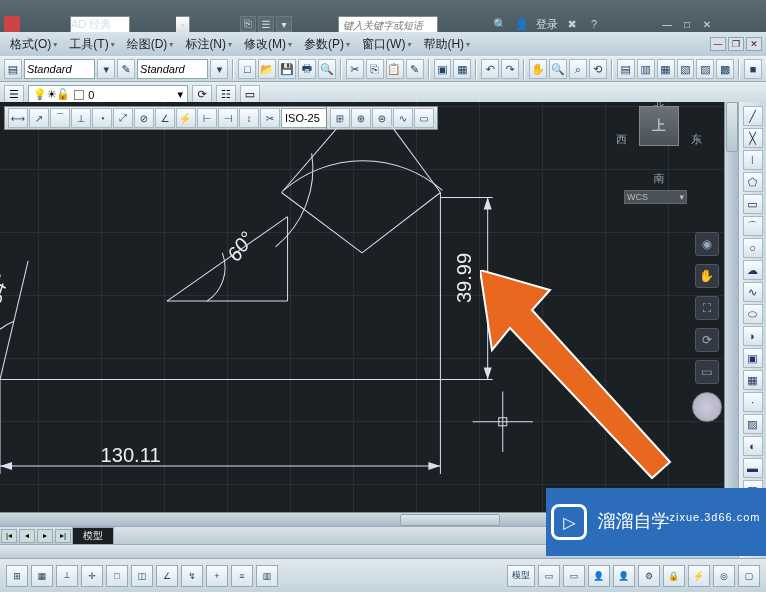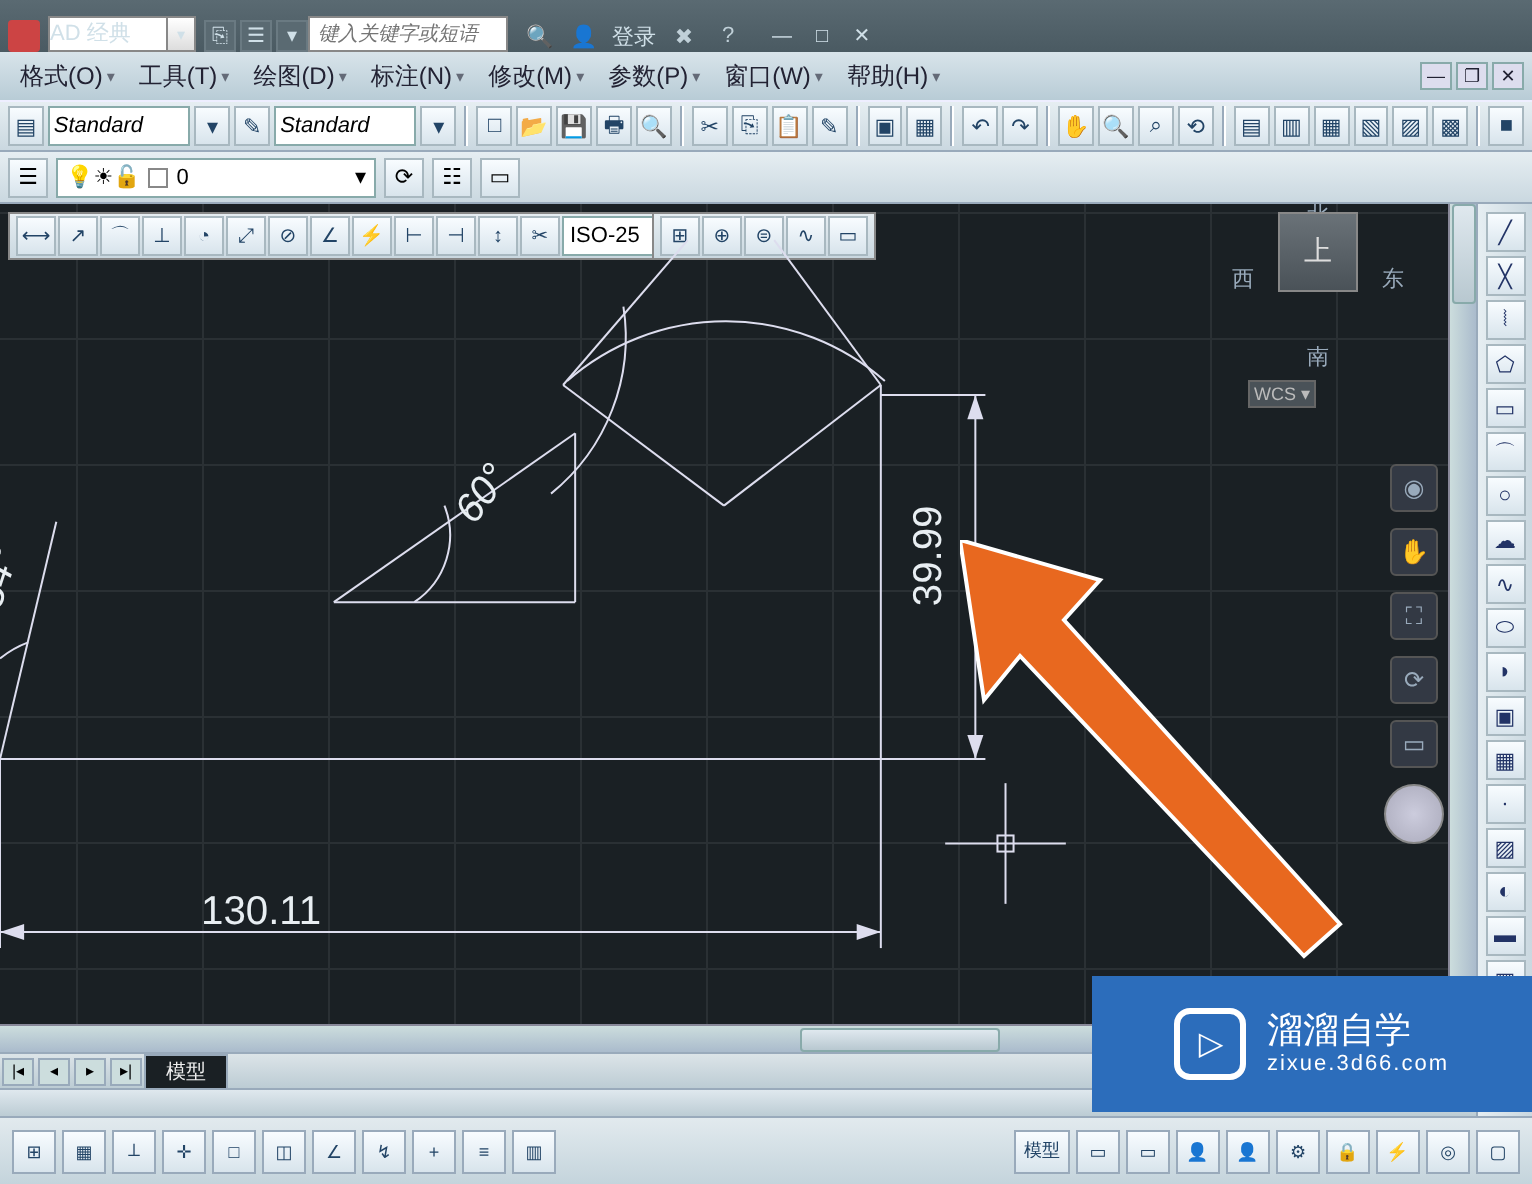--- a/index.html
+++ b/index.html
@@ -1,18 +1,18 @@
 <!DOCTYPE html>
 <html><head>
 <meta charset="utf-8">
 <style>
 * { margin: 0; padding: 0; box-sizing: border-box; font-family: "Microsoft YaHei", sans-serif; }
 body { width: 766px; height: 592px; background: #333; overflow: hidden; position: relative; }
 
-.titlebar { height: 26px; background: linear-gradient(#5a6a72,#4a5a62); display: flex; align-items: flex-end; padding: 0 4px; color: #d0e0e8; font-size: 11px; }
+.titlebar { height: 26px; background: linear-gradient(#5a6a72,#4a5a62); display: flex; align-items: flex-start; padding: 16px 4px; color: #d0e0e8; font-size: 11px; gap: 46px; }
 .titlebar .app-icon { width: 16px; height: 16px; background: #c44; border-radius: 2px; margin-right: 4px; }
 .titlebar .ws-select { background: #fff; border: 1px solid #888; font-size: 11px; height: 18px; width: 60px; }
 .titlebar .ws-arrow { width: 14px; height: 18px; background: linear-gradient(#fff,#ddd); border: 1px solid #888; border-left: none; display: flex; align-items: center; justify-content: center; font-size: 8px; }
 .titlebar .qat { display: flex; gap: 2px; margin-left: 4px; }
 .titlebar .qat-btn { width: 16px; height: 16px; background: #5a6a72; border: 1px solid #6a7a82; font-size: 10px; display: flex; align-items: center; justify-content: center; cursor: pointer; }
 .titlebar .center { flex: 1; text-align: center; font-size: 12px; color: #c0d0d8; letter-spacing: 1px; }
 .titlebar .search { width: 100px; height: 18px; background: #fff; border: 1px solid #888; font-size: 10px; padding: 0 4px; color: #888; font-style: italic; }
 .titlebar .right-icons { display: flex; align-items: center; gap: 6px; margin-left: 8px; }
 .titlebar .right-icons .ic { width: 16px; height: 16px; font-size: 11px; color: #c0d0d8; display: flex; align-items: center; justify-content: center; cursor: pointer; }
 .titlebar .win-btns { display: flex; gap: 2px; margin-left: 10px; }
@@ -45,21 +45,21 @@
 .dim-toolbar .tb-combo { width: 70px; height: 20px; border: 1px solid #8aa; background: #fff; font-size: 11px; padding: 0 3px; display: flex; align-items: center; }
 .dim-toolbar2 { position: absolute; top: 4px; left: 326px; height: 24px; background: linear-gradient(#e6eef2,#cad8e0); border: 1px solid #888; display: flex; align-items: center; padding: 0 3px; gap: 1px; }
 .dim-toolbar2 .tb-btn { width: 20px; height: 20px; border: 1px solid #a8b8c0; background: linear-gradient(#f8fcff,#d8e4ec); display: flex; align-items: center; justify-content: center; font-size: 10px; cursor: pointer; color: #246; }
 
 .viewcube { position: absolute; top: 2px; right: 20px; width: 90px; height: 100px; color: #9ab; font-size: 11px; text-align: center; }
 .viewcube .cube { width: 40px; height: 40px; background: linear-gradient(#6a7278,#4a5258); border: 1px solid #888; margin: 2px auto; display: flex; align-items: center; justify-content: center; font-size: 14px; color: #ddd; position: relative; }
 .viewcube .n { position: absolute; top: -4px; left: 0; right: 0; }
 .viewcube .s { position: absolute; bottom: 18px; left: 0; right: 0; }
 .viewcube .w { position: absolute; top: 28px; left: 2px; }
 .viewcube .e { position: absolute; top: 28px; right: 2px; }
-.viewcube .wcs { position: absolute; bottom: 0; left: 10px; width: 34px; font-size: 9px; background: #4a5258; border: 1px solid #666; padding: 1px 2px; color: #bbb; display: flex; justify-content: space-between; }
+.viewcube .wcs { position: absolute; bottom: 0; left: 10px; width: 63px; font-size: 9px; background: #4a5258; border: 1px solid #666; padding: 1px 2px; color: #bbb; display: flex; justify-content: space-between; }
 
 .navbar-float { position: absolute; top: 130px; right: 4px; width: 26px; display: flex; flex-direction: column; align-items: center; gap: 8px; }
 .navbar-float .nb { width: 24px; height: 24px; border: 1px solid #555; background: #333944; border-radius: 3px; color: #9ab; font-size: 12px; display: flex; align-items: center; justify-content: center; cursor: pointer; }
 .navbar-float .wheel { width: 30px; height: 30px; border-radius: 50%; background: radial-gradient(#ccd,#aab); border: 1px solid #888; }
 
 .hscroll { position: absolute; bottom: 32px; left: 0; right: 14px; height: 14px; background: linear-gradient(#cdd,#abc); border-top: 1px solid #889; display: flex; }
 .hscroll .thumb { width: 100px; height: 12px; margin: 1px; background: linear-gradient(#dfe8ee,#b8c8d0); border: 1px solid #8aa; border-radius: 2px; margin-left: 400px; }
 .vscroll { position: absolute; top: 0; right: 0; bottom: 46px; width: 14px; background: linear-gradient(90deg,#cdd,#abc); border-left: 1px solid #889; }
 .vscroll .thumb { width: 12px; height: 50px; margin: 1px; background: linear-gradient(#dfe8ee,#b8c8d0); border: 1px solid #8aa; border-radius: 2px; margin-top: 0; }
 
@@ -71,21 +71,21 @@
 
 .right-toolbar { position: absolute; top: 102px; right: 0; bottom: 34px; width: 28px; background: linear-gradient(90deg,#e6eef2,#cad8e0); border-left: 1px solid #9ab; display: flex; flex-direction: column; align-items: center; padding: 4px 0; gap: 2px; }
 .right-toolbar .tb-btn { width: 20px; height: 20px; border: 1px solid #a8b8c0; background: linear-gradient(#f8fcff,#d8e4ec); display: flex; align-items: center; justify-content: center; font-size: 11px; cursor: pointer; color: #236; }
 
 .statusbar { position: absolute; bottom: 0; left: 0; right: 0; height: 34px; background: linear-gradient(#e2eaee,#c4d4dc); border-top: 1px solid #9ab; display: flex; align-items: center; padding: 0 6px; gap: 3px; font-size: 10px; }
 .statusbar .sb-btn { width: 22px; height: 22px; border: 1px solid #9ab; background: linear-gradient(#f8fcff,#d8e4ec); display: flex; align-items: center; justify-content: center; font-size: 9px; cursor: pointer; color: #246; }
 .statusbar .spacer { flex: 1; }
 
 .watermark { position: absolute; bottom: 36px; right: 0; width: 220px; height: 68px; background: #2c6dbb; display: flex; align-items: center; justify-content: center; color: #fff; font-size: 18px; gap: 10px; z-index: 50; }
 .watermark .play { width: 36px; height: 36px; border: 3px solid #fff; border-radius: 8px; display: flex; align-items: center; justify-content: center; font-size: 16px; }
-.watermark .txt { display: flex; flex-direction: column; line-height: 1.2; }
+.watermark .txt { display: flex; flex-direction: row; line-height: 1.2; }
 .watermark .txt .sub { font-size: 11px; letter-spacing: 1px; }
 
 svg.drawing { position: absolute; inset: 0; }
 .arrow { position: absolute; pointer-events: none; z-index: 40; }
 </style>
 </head>
 <body>
 
 <div class="titlebar">
   <div class="app-icon"></div>

